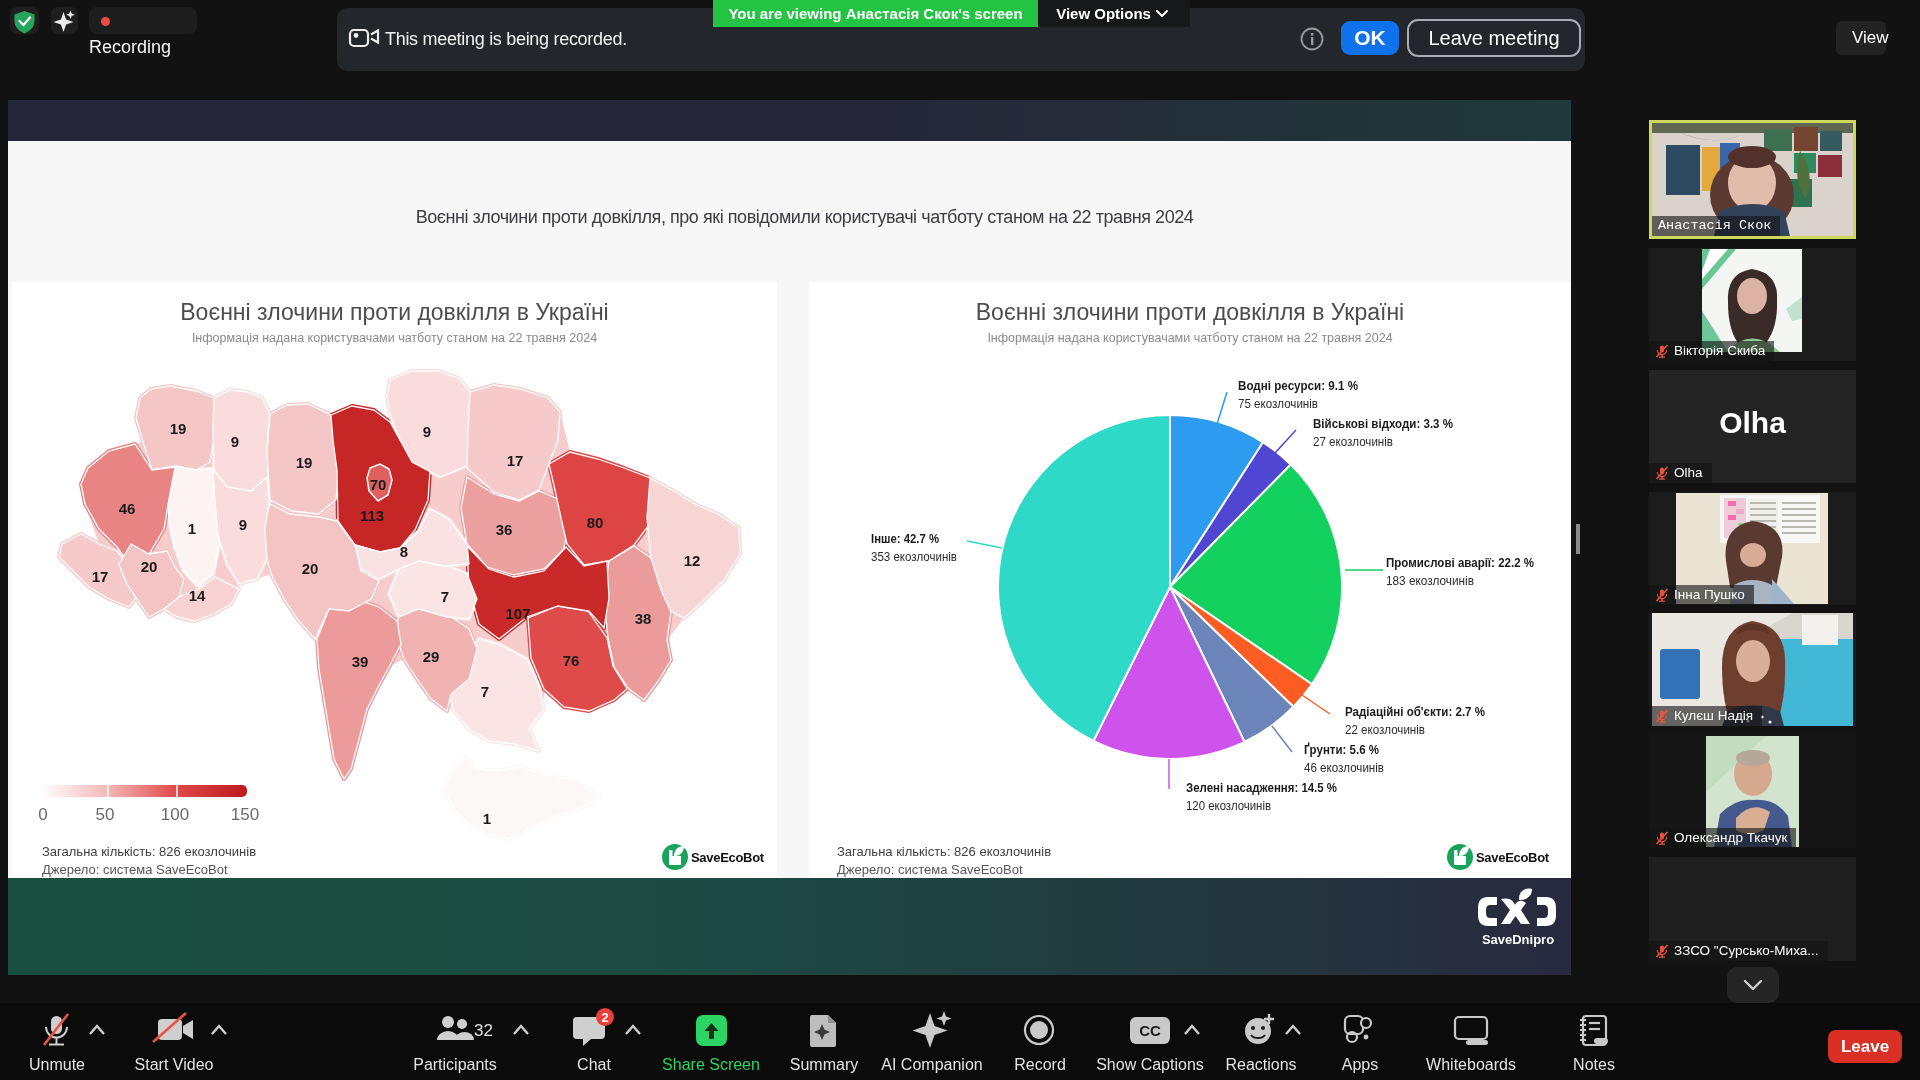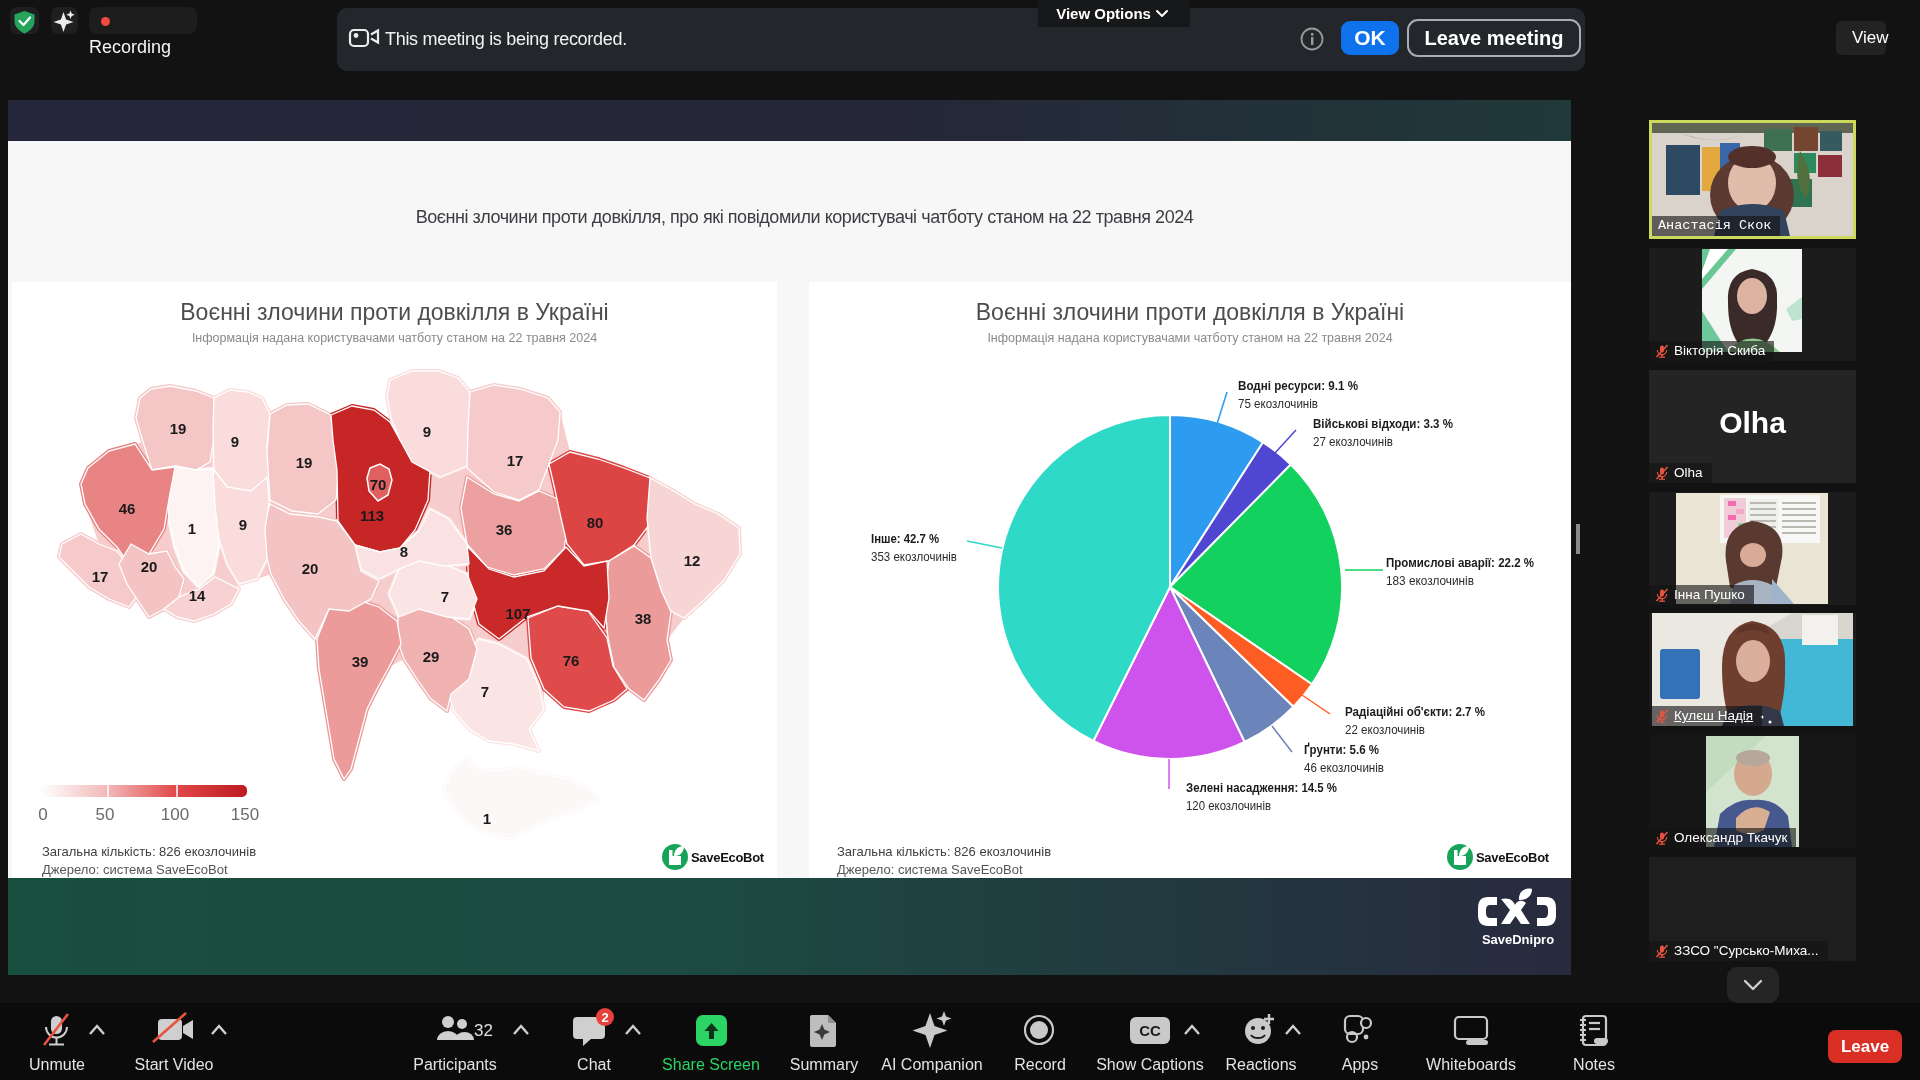--- a/index.html
+++ b/index.html
@@ -14,21 +14,21 @@
     margin:0 8px 0 12px; }
   .notif-bar { left:337px; top:8px; width:1248px; height:63px; background:#23262b; border-radius:10px; }
   .notif-text { left:385px; top:29px; color:#f2f2f2; font-size:18px; letter-spacing:-0.3px; }
   .green-banner { left:713px; top:0; width:325px; height:27px; background:#23c343; color:#fff;
     font-size:15px; font-weight:bold; text-align:center; line-height:27px; }
   .view-options { left:1038px; top:0; width:152px; height:27px; background:#16181a; color:#fff;
     font-size:15px; font-weight:bold; text-align:center; line-height:27px; }
   .ok-btn { left:1341px; top:21px; width:58px; height:34px; background:#0e72ed; border-radius:9px;
     color:#fff; font-size:21px; font-weight:bold; text-align:center; line-height:34px; }
   .leave-meeting { left:1407px; top:19px; width:174px; height:38px; background:#23262b;
-    border:2px solid #a9adb3; border-radius:11px; color:#fff; font-size:20px; font-weight:bold;
+    border:2px solid #a9adb3; border-radius:11px; color:#fff; font-size:20px; font-weight:normal;
     text-align:center; line-height:34px; }
   .view-pill { left:1836px; top:21px; width:50px; height:34px; background:#232323; border-radius:6px;
     color:#fff; font-size:17px; line-height:34px; display:flex; align-items:center; }
   
   #share { left:8px; top:100px; width:1563px; height:875px; background:#f7f7f8; }
   #share-head { left:0; top:0; width:1563px; height:41px;
     background:linear-gradient(90deg,#26263a 0%,#252638 55%,#20393a 100%); }
   #share-foot { left:0; top:778px; width:1563px; height:97px;
     background:linear-gradient(90deg,#194f3f 0%,#1c4a41 45%,#282a3e 100%); }
   .main-title { left:8px; top:62px; width:1563px; text-align:center; color:#26262e;
@@ -57,20 +57,21 @@
   <g fill="none" stroke="#ededed" stroke-width="2.2">
     <rect x="350" y="30" width="18" height="16" rx="4"></rect>
     <path d="M371 34.5 l7 -4 v12 l-7 -4"></path>
   </g>
   <circle cx="356" cy="35.5" r="2.4" fill="#ededed"></circle>
 </svg>
 </div>
   <div class="abs rec-pill"><span class="rec-dot"></span>Recording</div>
   <div class="abs notif-bar"></div>
   <div class="abs notif-text">This meeting is being recorded.</div>
+  <div class="abs green-banner">You are viewing Анастасія Скок's screen</div>
   <div class="abs view-options">View Options&nbsp;&nbsp;&nbsp;&nbsp;&nbsp;</div>
  <svg class="abs" style="left:1155px; top:9px;" width="14" height="10">
       <polyline points="2,2 7,7 12,2" fill="none" stroke="#fff" stroke-width="2" stroke-linecap="round" stroke-linejoin="round"></polyline>
     </svg>
   <svg class="abs" style="left:1300px; top:27px;" width="24" height="24">
       <circle cx="12" cy="12" r="10.5" fill="none" stroke="#9a9a9a" stroke-width="1.8"></circle>
       <rect x="11" y="10" width="2.4" height="8" fill="#9a9a9a"></rect>
       <rect x="11" y="6" width="2.4" height="2.6" fill="#9a9a9a"></rect>
     </svg>
 <div class="abs ok-btn">OK</div>
@@ -394,21 +395,21 @@
       <path d="M100 8 q-30 6 -30 46 q0 36 10 59 l44 0 q10 -26 9 -60 q2 -40 -33 -45" fill="#6e3f2e"></path>
       <ellipse cx="101" cy="48" rx="17" ry="21" fill="#d9af9b"></ellipse>
       <path d="M70 113 L76 98 Q101 86 128 98 L132 113 Z" fill="#323847"></path>
       <circle cx="86" cy="104" r="1.5" fill="#fff"></circle>
             <circle cx="96" cy="108" r="1.5" fill="#fff"></circle>
       <circle cx="110" cy="104" r="1.5" fill="#fff"></circle>
             <circle cx="118" cy="109" r="1.5" fill="#fff"></circle>
       <path d="M84 22 q17 -10 34 0 l-4 -8 q-13 -7 -26 0 Z" fill="#5e3426"></path>
     </svg>
   </div>
-  <div class="nlabel" style="max-width:196px; overflow:hidden; white-space:nowrap;text-decoration:underline;">
+  <div class="nlabel" style="max-width:196px; overflow:hidden; white-space:nowrap;">
           <svg width="14" height="14" viewBox="0 0 14 14" style="flex:0 0 auto;">
             <g fill="#e8543f">
               <rect x="5" y="1.5" width="4" height="7" rx="2"></rect>
               <path d="M3 6 a4 4 0 0 0 8 0 h1.2 a5.2 5.2 0 0 1 -10.4 0 Z"></path>
               <rect x="6.3" y="11" width="1.6" height="2"></rect>
               <rect x="4" y="12.6" width="6" height="1.2"></rect>
             </g>
             <line x1="1.5" y1="13" x2="12.5" y2="1" stroke="#e8543f" stroke-width="1.6"></line>
           </svg>
           <span>Кулєш Надія</span>

